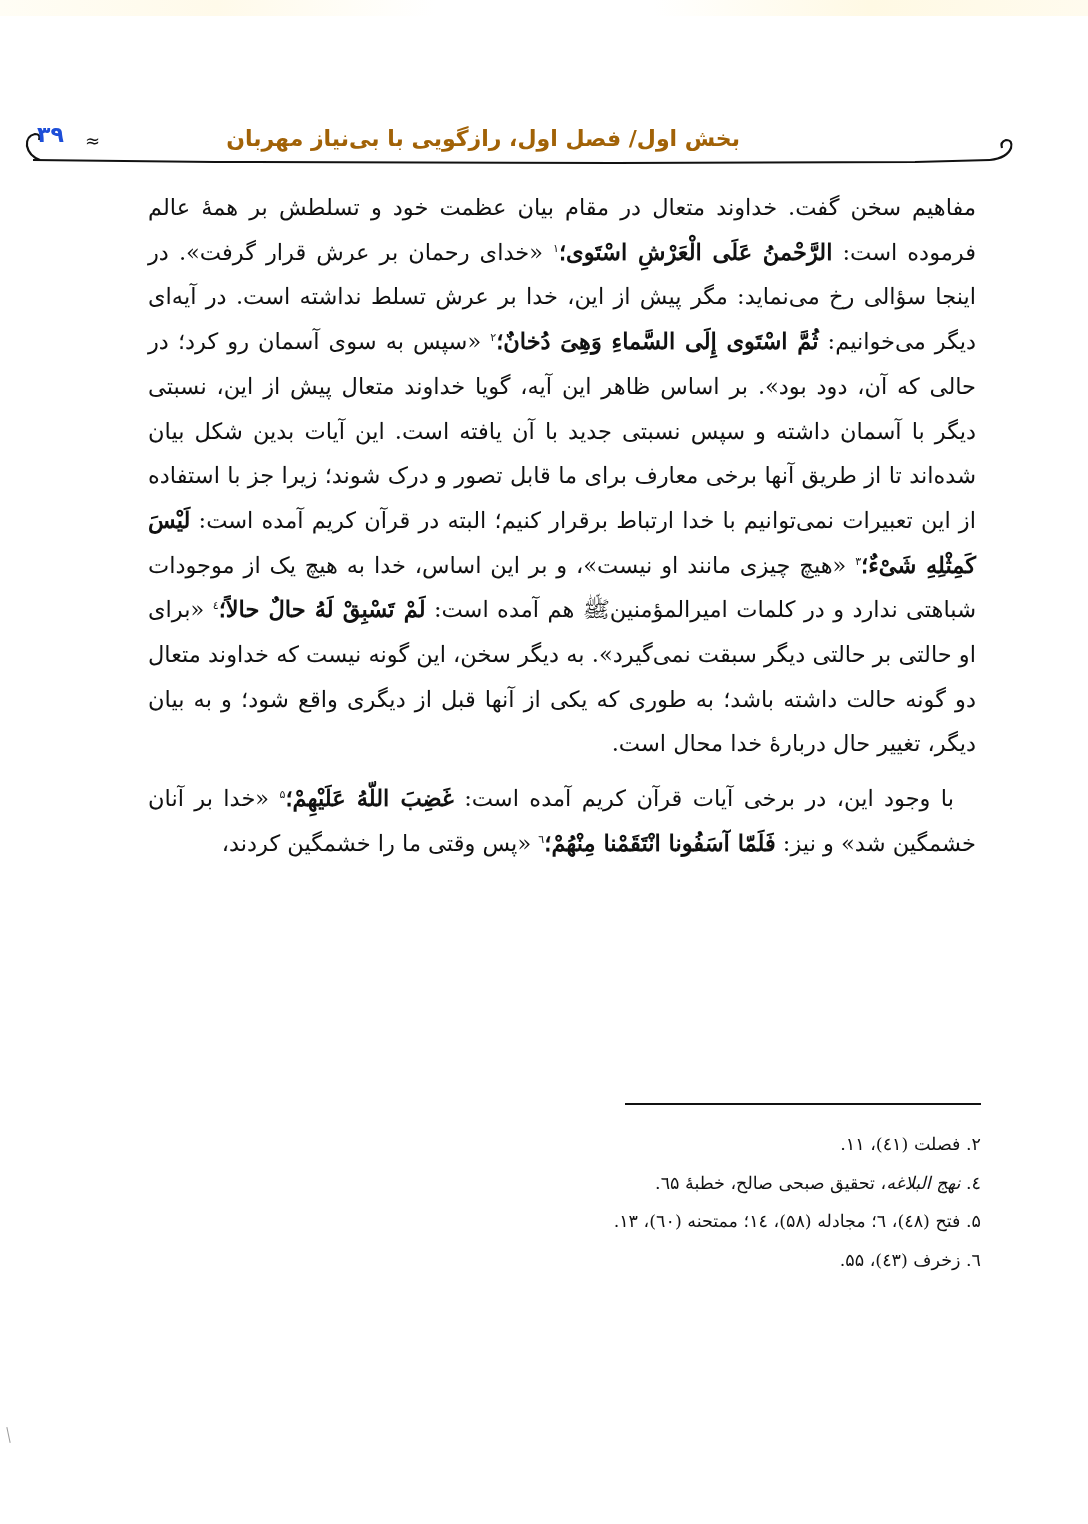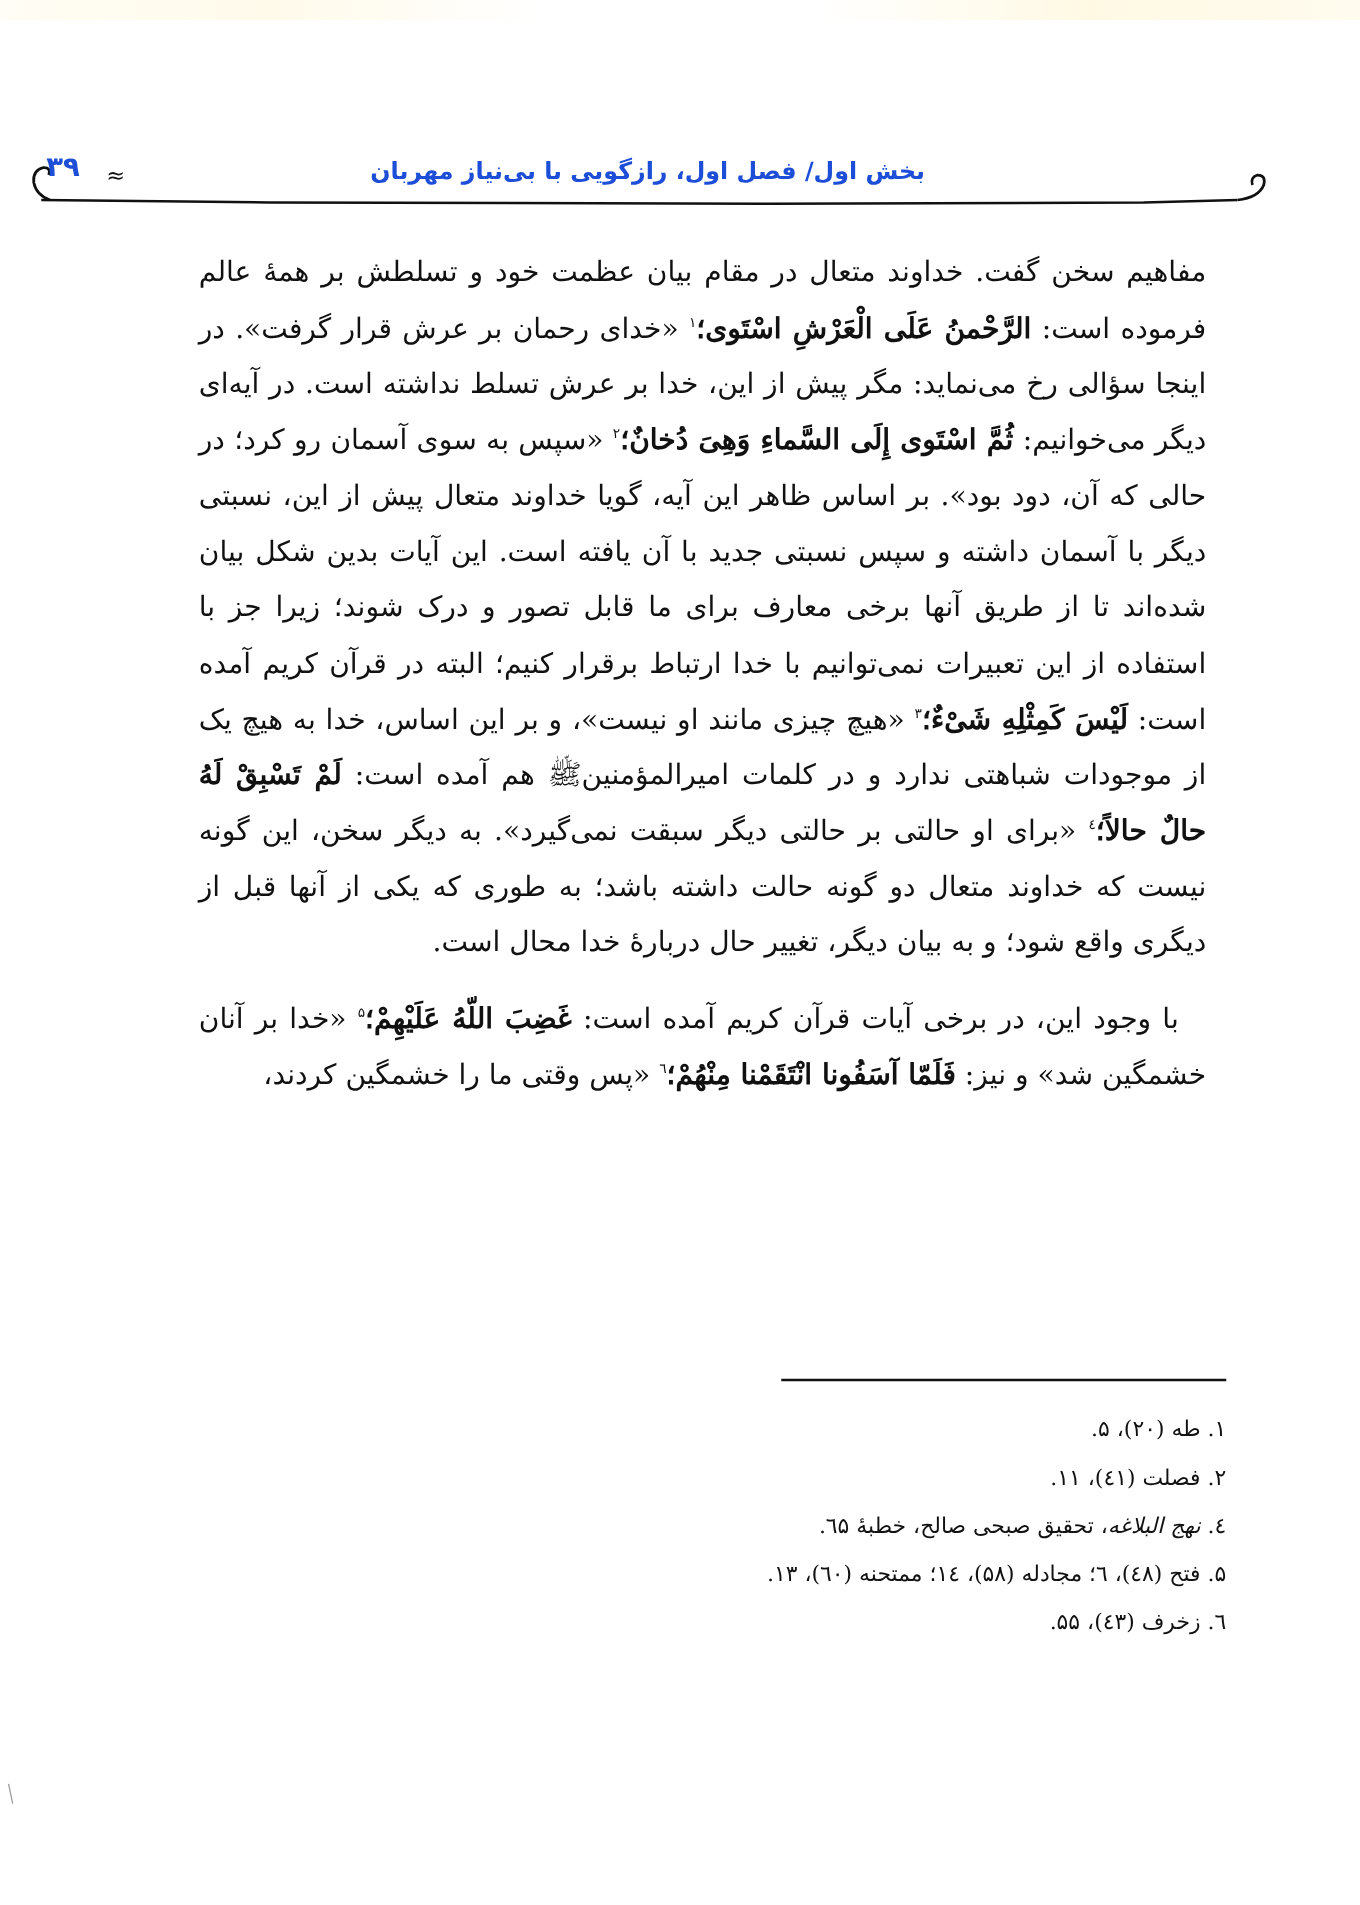--- a/index.html
+++ b/index.html
@@ -18,22 +18,22 @@
     }
     .running-head {
       position: absolute; left: 15px; top: 120px; width: 1065px; height: 50px;
     }
     .running-head svg { position: absolute; left: 0; top: 0; }
     .rh-text {
       position: absolute; right: 340px; top: 6px;
       direction: rtl;
       font-family: "DejaVu Sans", sans-serif;
       font-weight: bold;
-      font-size: 19px;
-      color: #1d4ed8;
+      font-size: 22px;
+      color: #a16207;
       white-space: nowrap;
     }
     .rh-pagenum {
       position: absolute; left: 22px; top: 2px;
       font-family: "DejaVu Sans", sans-serif;
       font-weight: bold;
       font-size: 22px;
       color: #1d4ed8;
     }
     .rh-waves {
@@ -41,21 +41,21 @@
       font-size: 18px; color: #111;
     }
     .body-text {
       position: absolute; left: 143px; top: 180px; width: 838px;
       direction: rtl;
       text-align: justify;
       text-align-last: right;
       font-size: 22.5px;
       line-height: 44.7px;
     }
-    .body-text p { margin: 16px; }
+    .body-text p { margin: 5px; }
     .body-text p.indent { text-indent: 22px; margin-top: 10px; }
     .quran { font-weight: bold; }
     sup.fn { font-size: 11px; vertical-align: super; line-height: 0; }
     .fn-rule {
       position: absolute; left: 625px; top: 1103px; width: 356px; height: 2px;
       background: #111;
     }
     .footnotes {
       position: absolute; left: 143px; top: 1125px; width: 838px;
       direction: rtl;
@@ -86,20 +86,19 @@
 </div>
 
 <div class="body-text">
   <p><span>مفاهیم سخن گفت. خداوند متعال در مقام بیان عظمت خود و تسلطش بر همهٔ عالم فرموده است: </span><span class="quran">الرَّحْمنُ عَلَی الْعَرْشِ اسْتَوی؛</span><sup class="fn">۱</sup><span> «خدای رحمان بر عرش قرار گرفت». در اینجا سؤالی رخ می‌نماید: مگر پیش از این، خدا بر عرش تسلط نداشته است. در آیه‌ای دیگر می‌خوانیم: </span><span class="quran">ثُمَّ اسْتَوی إِلَی السَّماءِ وَهِیَ دُخانٌ؛</span><sup class="fn">۲</sup><span> «سپس به سوی آسمان رو کرد؛ در حالی که آن، دود بود». بر اساس ظاهر این آیه، گویا خداوند متعال پیش از این، نسبتی دیگر با آسمان داشته و سپس نسبتی جدید با آن یافته است. این آیات بدین شکل بیان شده‌اند تا از طریق آنها برخی معارف برای ما قابل تصور و درک شوند؛ زیرا جز با استفاده از این تعبیرات نمی‌توانیم با خدا ارتباط برقرار کنیم؛ البته در قرآن کریم آمده است: </span><span class="quran">لَیْسَ کَمِثْلِهِ شَیْءٌ؛</span><sup class="fn">۳</sup><span> «هیچ چیزی مانند او نیست»، و بر این اساس، خدا به هیچ یک از موجودات شباهتی ندارد و در کلمات امیرالمؤمنین‌ﷺ هم آمده است: </span><span class="quran">لَمْ تَسْبِقْ لَهُ حالٌ حالاً؛</span><sup class="fn">٤</sup><span> «برای او حالتی بر حالتی دیگر سبقت نمی‌گیرد». به دیگر سخن، این گونه نیست که خداوند متعال دو گونه حالت داشته باشد؛ به طوری که یکی از آنها قبل از دیگری واقع شود؛ و به بیان دیگر، تغییر حال دربارهٔ خدا محال است.</span></p>
   <p class="indent"><span>با وجود این، در برخی آیات قرآن کریم آمده است: </span><span class="quran">غَضِبَ اللّهُ عَلَیْهِمْ؛</span><sup class="fn">۵</sup><span> «خدا بر آنان خشمگین شد» و نیز: </span><span class="quran">فَلَمّا آسَفُونا انْتَقَمْنا مِنْهُمْ؛</span><sup class="fn">٦</sup><span> «پس وقتی ما را خشمگین کردند،</span></p>
 </div>
 
 <div class="fn-rule"></div>
 
 <div class="footnotes">
-  <div><span>۱.</span> <span>طه (۲۰)، ۵.</span></div>
   <div><span>۲.</span> <span>فصلت (٤۱)، ۱۱.</span></div>
   <div><span>٤.</span> <span class="it">نهج البلاغه</span><span>، تحقیق صبحی صالح، خطبهٔ ٦۵.</span></div>
   <div><span>۵.</span> <span>فتح (٤۸)، ٦؛ مجادله (۵۸)، ١٤؛ ممتحنه (٦۰)، ۱۳.</span></div>
   <div><span>٦.</span> <span>زخرف (٤۳)، ۵۵.</span></div>
 </div>
 
 <div class="edge-mark"></div>
 
 </body></html>

